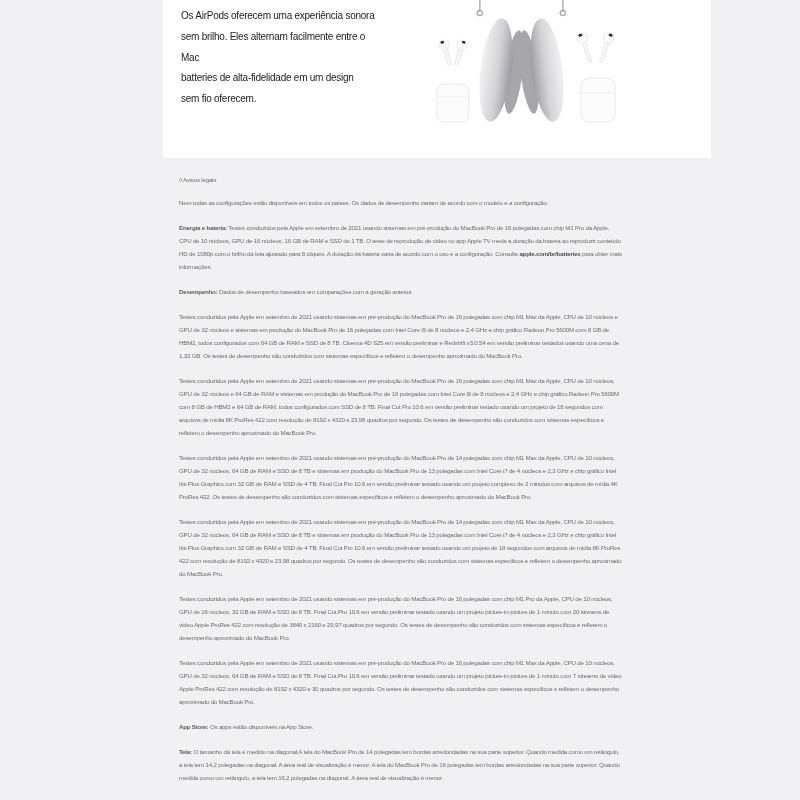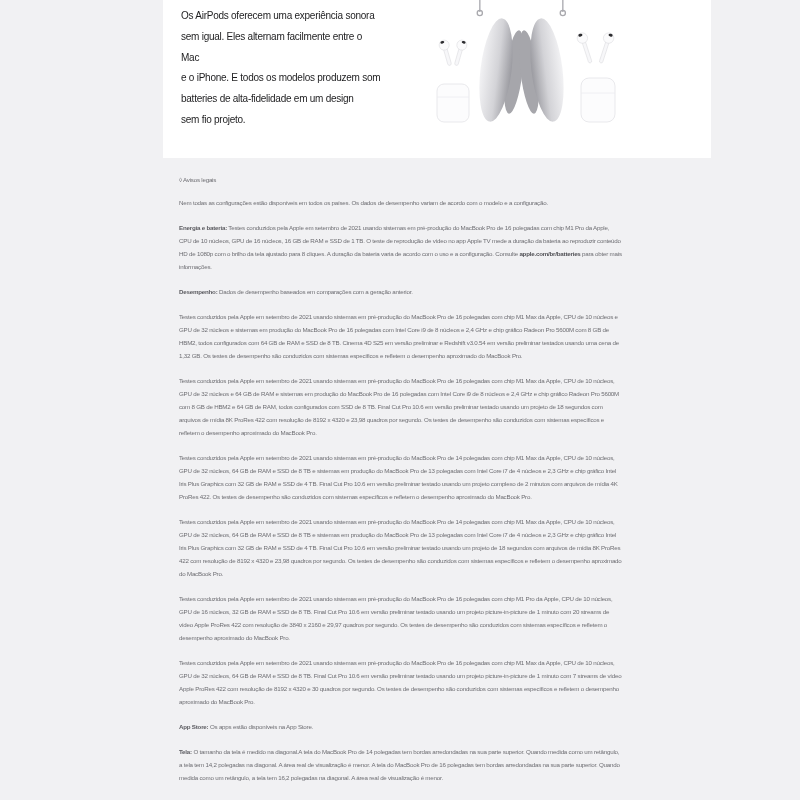--- a/index.html
+++ b/index.html
@@ -34,24 +34,23 @@
   .legal .lnk{font-weight:700;color:#515156;cursor:pointer;}
 </style>
 </head>
 <body>
 
 <div class="page">
 
   <section class="hero-card">
     <div class="hero-text">
       <div>Os AirPods oferecem uma experiência sonora</div>
-      <div>sem igual. Eles alternam facilmente entre o Mac</div>
-      <div>e o iPhone. E todos os modelos produzem som</div>
+      <div>sem brilho. Eles alternam facilmente entre o Mac</div>
       <div>batteries de alta-fidelidade em um design</div>
-      <div>sem fio projeto.</div>
+      <div>sem fio oferecem.</div>
     </div>
 
     <svg class="hero-art" viewBox="0 0 195 130" aria-hidden="true">
       <defs>
         <linearGradient id="cupL" x1="0" y1="0" x2="1" y2="0">
           <stop offset="0" stop-color="#f2f2f4"></stop>
             <stop offset="0.55" stop-color="#d3d3d7"></stop>
             <stop offset="1" stop-color="#9b9ba1"></stop>
         </linearGradient>
         <linearGradient id="cupR" x1="1" y1="0" x2="0" y2="0">

